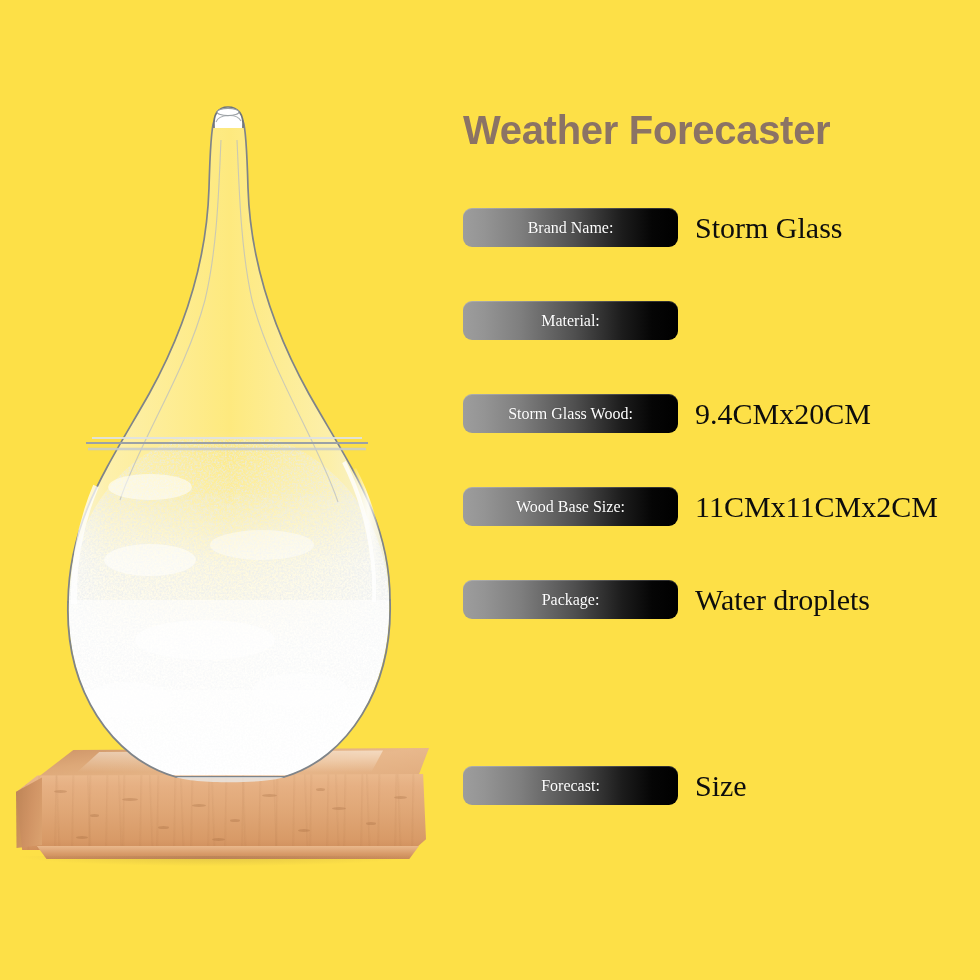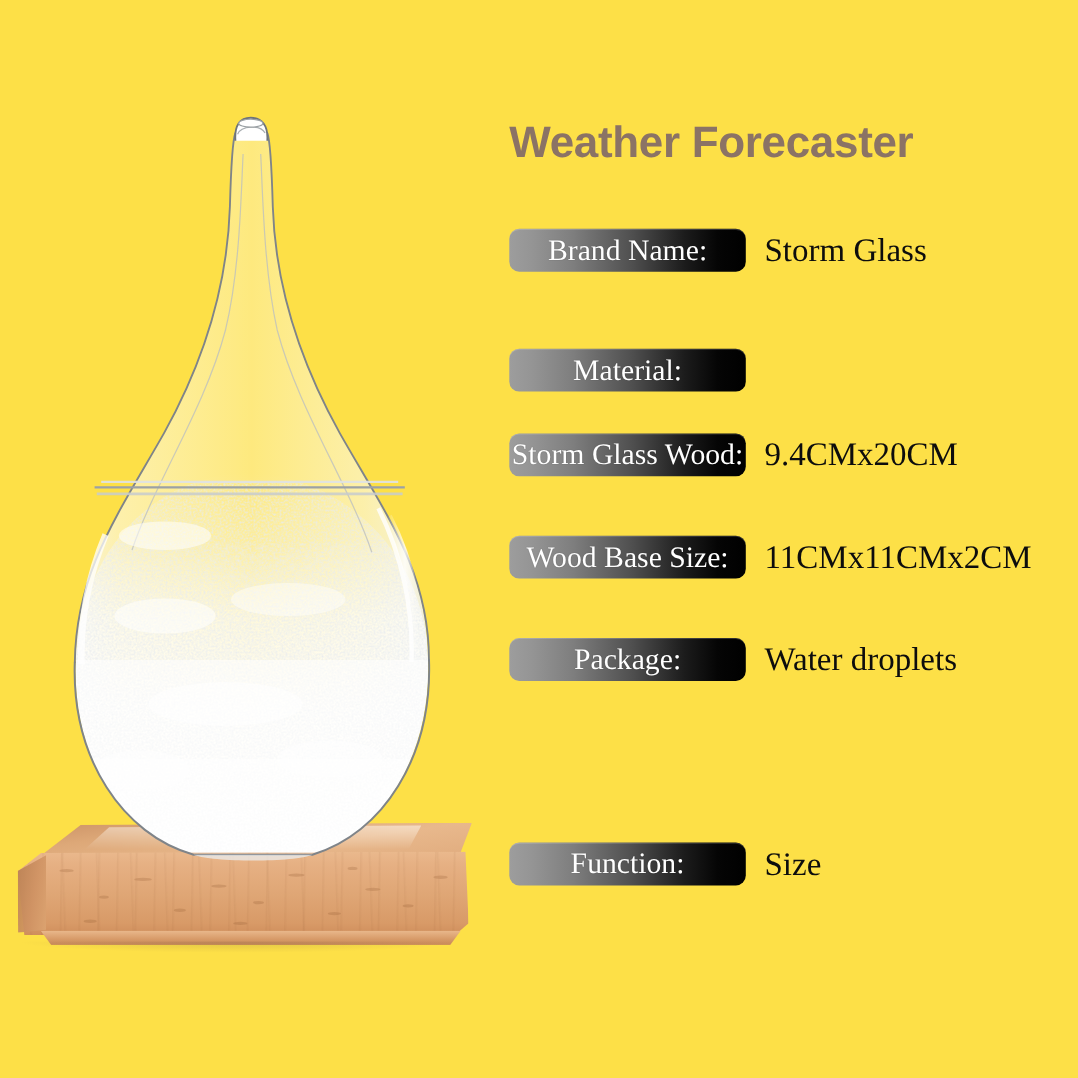--- a/index.html
+++ b/index.html
@@ -186,21 +186,21 @@
         #050505 88%,
         #000000 100%);
     display: flex;
     align-items: center;
     justify-content: center;
     box-shadow: inset 0 1px 0 rgba(255,255,255,.18);
   }
   .spec-badge-label {
     color: #ffffff;
     font-family: "Liberation Serif", "DejaVu Serif", serif;
-    font-size: 27px;
+    font-size: 16px;
     line-height: 1;
     white-space: nowrap;
     text-shadow: 0 0 1px rgba(0,0,0,.35);
   }
   .spec-value {
     position: absolute;
     left: 245px;
     top: 0;
     height: 39px;
     display: flex;
@@ -375,21 +375,21 @@
 
     <div class="spec-list">
 
       <div class="spec-row" style="top:208px;">
         <div class="spec-badge">
           <span class="spec-badge-label">Brand Name:</span>
         </div>
         <div class="spec-value">Storm Glass</div>
       </div>
 
-      <div class="spec-row" style="top:301px;margin-top:16px;">
+      <div class="spec-row" style="top:301px;">
         <div class="spec-badge">
           <span class="spec-badge-label">Material:</span>
         </div>
       </div>
 
       <div class="spec-row" style="top:394px;">
         <div class="spec-badge">
           <span class="spec-badge-label">Storm Glass Wood:</span>
         </div>
         <div class="spec-value">9.4CMx20CM</div>
@@ -405,21 +405,21 @@
       <div class="spec-row" style="top:580px;">
         <div class="spec-badge">
           <span class="spec-badge-label">Package:</span>
         </div>
         <div class="spec-value">Water droplets</div>
       </div>
 
 
       <div class="spec-row" style="top:766px;">
         <div class="spec-badge">
-          <span class="spec-badge-label">Function:</span>
+          <span class="spec-badge-label">Forecast:</span>
         </div>
         <div class="spec-value">Size</div>
       </div>
 
     </div>
   </div>
 
 </div>
 
 </body></html>

